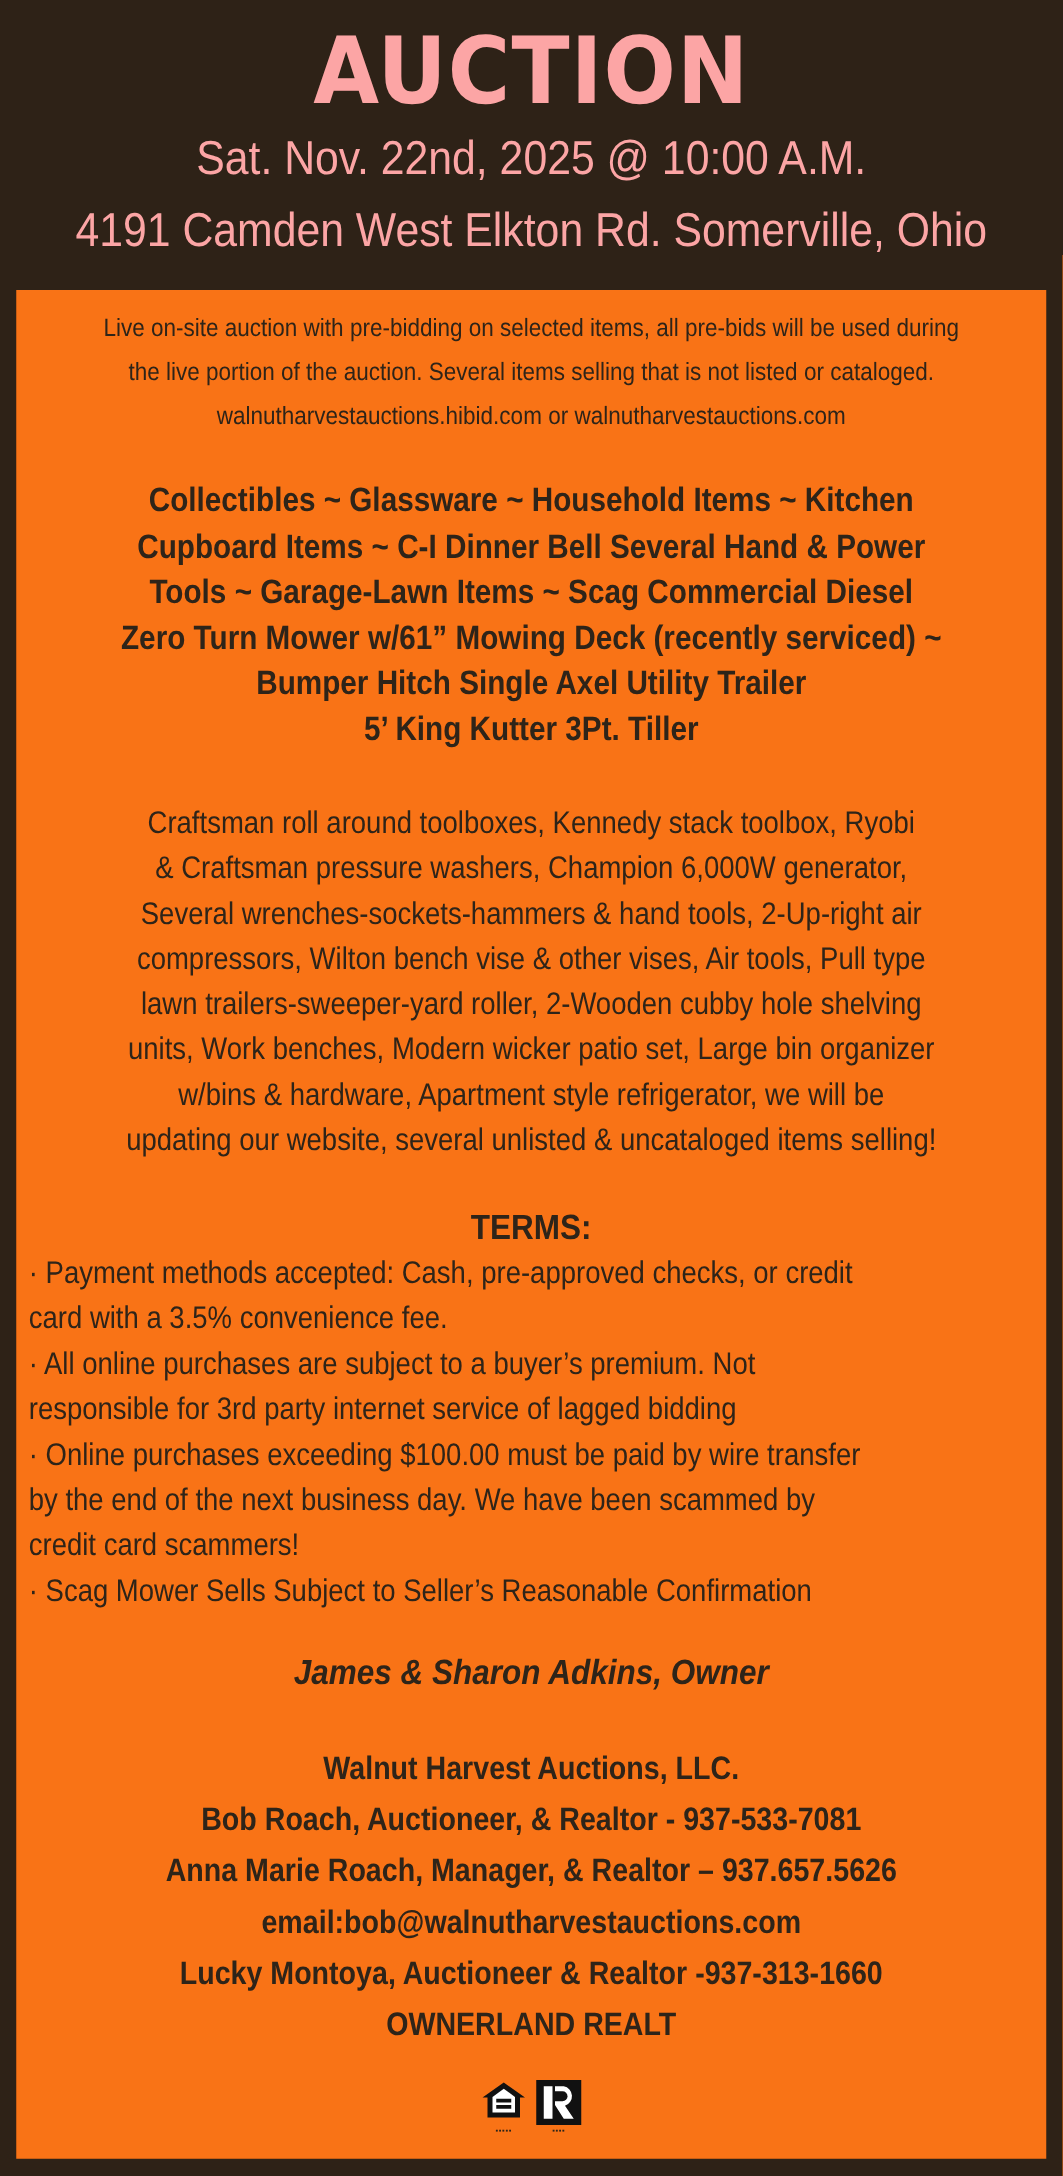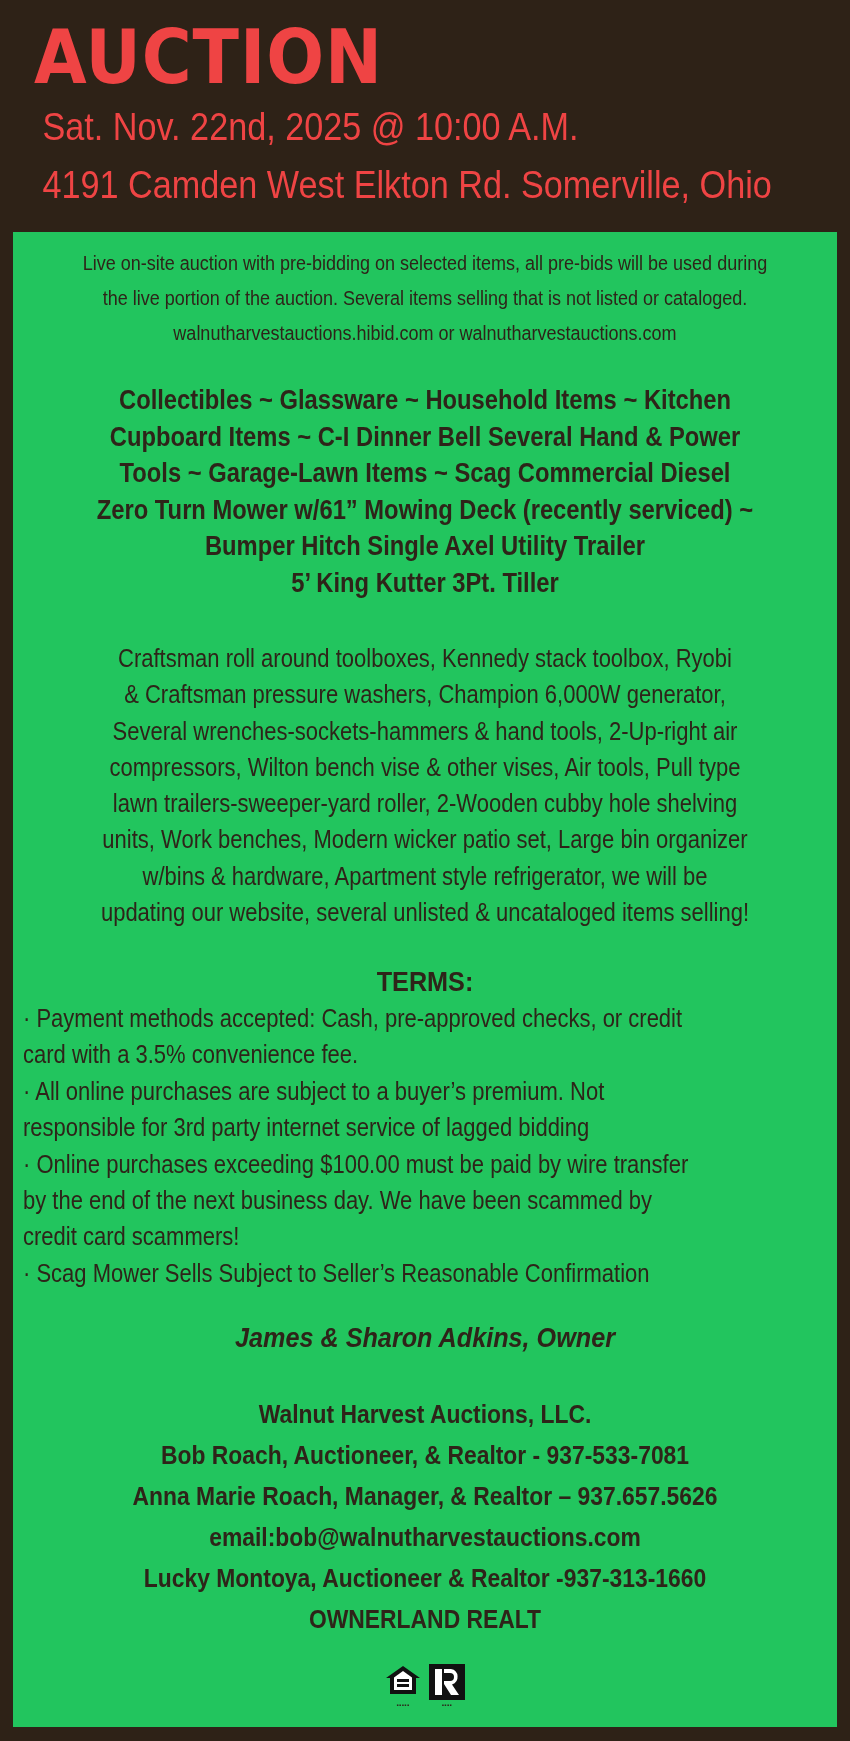--- a/index.html
+++ b/index.html
@@ -4,32 +4,32 @@
 <style>
   html, body { margin: 0; padding: 0; }
   body {
     width: 850px; height: 1741px;
     background: #2e2217;
     font-family: "Liberation Sans", sans-serif;
     color: #2e2419;
     overflow: hidden;
     position: relative;
   }
-  .header { position: absolute; left: 0; top: 0; width: 850px; height: 232px; text-align: left; color: #ef4444; }
+  .header { position: absolute; left: 0; top: 0; width: 850px; height: 232px; text-align: center; color: #fca5a5; }
   .header .title {
     position: absolute; left: 0; right: 0; top: 14px;
     font-family: "DejaVu Sans", sans-serif; font-weight: bold;
     font-size: 74px; letter-spacing: 1px; transform: scaleX(0.92); line-height: 86px;
   }
   .header .date { position: absolute; left: 0; right: 0; top: 102px; font-size: 38px; line-height: 50px; transform: scaleX(0.9); }
   .header .address { position: absolute; left: 0; right: 0; top: 160px; font-size: 38px; line-height: 50px; transform: scaleX(0.9); }
 
   .panel {
     position: absolute; left: 13px; top: 232px; width: 824px; height: 1495px;
-    background: #22c55e; box-sizing: border-box;
+    background: #f97316; box-sizing: border-box;
   }
   .intro {
     position: absolute; left: 20px; right: 20px; top: 14px;
     text-align: center; font-size: 20px; line-height: 35px; transform: scaleX(0.9);
   }
   .highlights {
     position: absolute; left: 10px; right: 10px; top: 150px;
     text-align: center; font-weight: bold; font-size: 27px; line-height: 36.5px; transform: scaleX(0.88);
   }
   .items {

